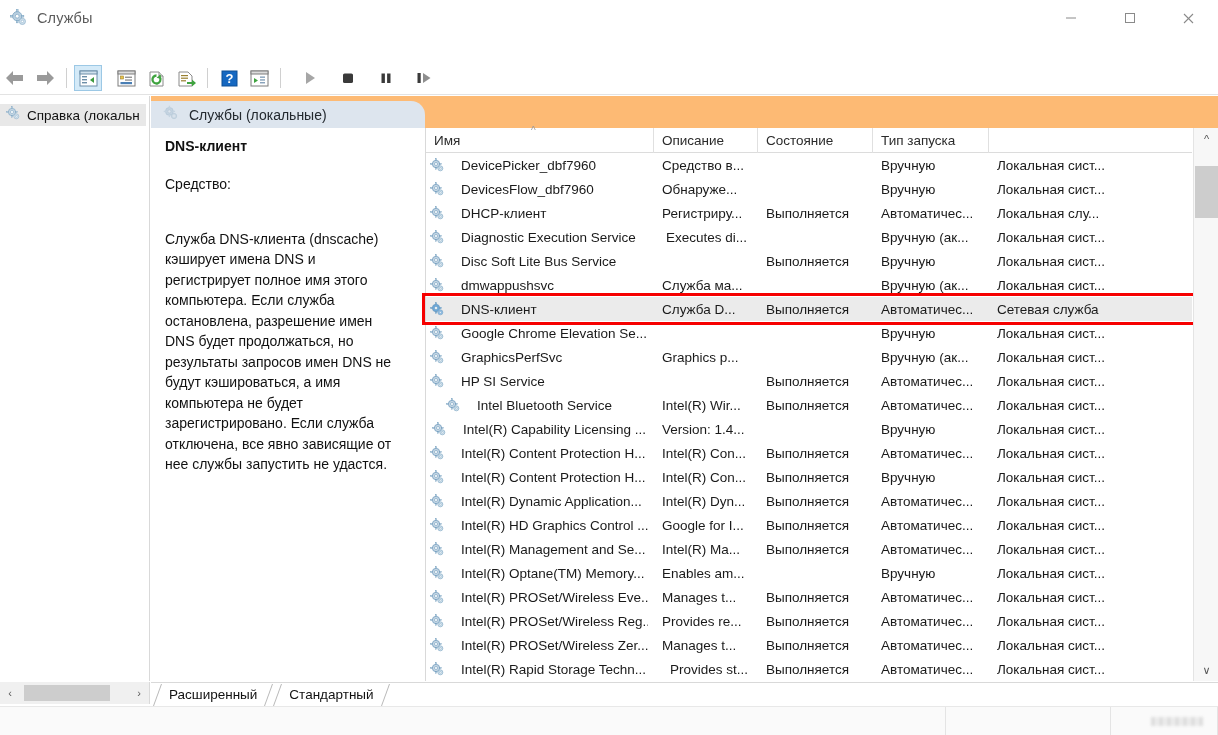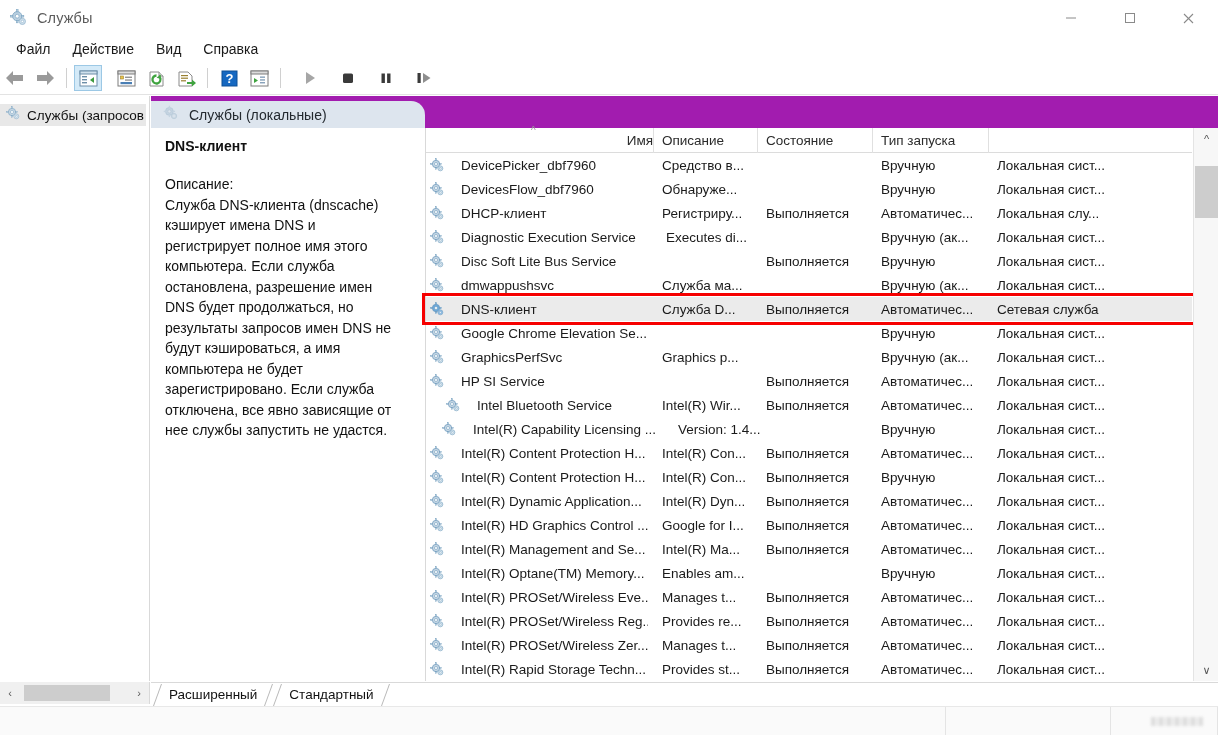--- a/index.html
+++ b/index.html
@@ -93,21 +93,21 @@
     color: #5a5a5a; font-size: 11px;
   }
   .hscroll-track { flex: 1; height: 22px; position: relative; background: #f0f0f0; }
   .hscroll-thumb {
     position: absolute; left: 4px; top: 3px; width: 86px; height: 16px; background: #cdcdcd;
   }
 
   
   .content {
     position: absolute; left: 151px; top: 96px; width: 1067px; height: 585px;
-    background: #a21caf;
+    background: #fdba74;
   }
   .panel-header {
     position: absolute; left: 0; top: 5px; width: 274px; height: 27px;
     background: #dde5ee;
     border-top-right-radius: 14px;
     display: flex; align-items: center;
   }
   .panel-header .ph-icon { margin-left: 12px; opacity: .5; }
   .panel-header .ph-text {
     margin-left: 10px; font-size: 14px; color: #23292f;
@@ -117,21 +117,21 @@
   .desc-pane {
     position: absolute; left: 0; top: 32px; width: 274px; height: 553px;
     background: #ffffff;
     padding: 10px 14px 0 14px;
   }
   .desc-title {
     font-size: 14px; font-weight: bold; color: #111; margin-bottom: 20px;
   }
   .desc-label { font-size: 14px; color: #111; line-height: 20.5px; }
   .desc-body {
-    font-size: 14px; color: #111; line-height: 20.5px; white-space: pre-line;
+    font-size: 14px; color: #111; line-height: 20.5px; white-space: pre-line; margin-top: 34px;
   }
 
   .vsplit {
     position: absolute; left: 274px; top: 32px; width: 1px; height: 553px;
     background: #d9d9d9;
   }
 
   
   .listview {
     position: absolute; left: 275px; top: 32px; width: 792px; height: 553px;
@@ -260,26 +260,20 @@
       </div>
       <div class="win-btn">
         <svg width="13" height="13" viewBox="0 0 13 13">
           <line x1="2" y1="2" x2="11" y2="11" stroke="#8a8a8a" stroke-width="1.1"></line>
           <line x1="11" y1="2" x2="2" y2="11" stroke="#8a8a8a" stroke-width="1.1"></line>
         </svg>
       </div>
     </div>
   </div>
 
-  <div class="menubar">
-    <div class="menu-item">Файл</div>
-    <div class="menu-item">Действие</div>
-    <div class="menu-item">Вид</div>
-    <div class="menu-item">Справка</div>
-  </div>
 
   <div class="toolbar">
     <div class="tb-btn">
       <svg width="22" height="18" viewBox="0 0 22 18">
         <path d="M9 2 L2 9 L9 16 L9 12 L19 12 L19 6 L9 6 Z" fill="#9a9a9a"></path>
       </svg>
     </div>
     <div class="tb-btn">
       <svg width="22" height="18" viewBox="0 0 22 18">
         <path d="M13 2 L20 9 L13 16 L13 12 L3 12 L3 6 L13 6 Z" fill="#9a9a9a"></path>
@@ -377,21 +371,21 @@
           <circle cx="7.2" cy="7.2" r="4.4" fill="#c4d6e4" stroke="#7fa7c4" stroke-width="0.8"></circle>
           <circle cx="7.2" cy="7.2" r="1.8" fill="#ffffff" stroke="#7fa7c4" stroke-width="0.7"></circle>
           <rect x="6.4" y="0.8" width="1.6" height="2" fill="#c4d6e4" stroke="#7fa7c4" stroke-width="0.5"></rect>
           <rect x="6.4" y="11.6" width="1.6" height="2" fill="#c4d6e4" stroke="#7fa7c4" stroke-width="0.5"></rect>
           <rect x="0.8" y="6.4" width="2" height="1.6" fill="#c4d6e4" stroke="#7fa7c4" stroke-width="0.5"></rect>
           <rect x="11.6" y="6.4" width="2" height="1.6" fill="#c4d6e4" stroke="#7fa7c4" stroke-width="0.5"></rect>
           <circle cx="12.4" cy="12.4" r="3" fill="#d5e3ed" stroke="#8fb2cc" stroke-width="0.7"></circle>
           <circle cx="12.4" cy="12.4" r="1.1" fill="#ffffff" stroke="#8fb2cc" stroke-width="0.6"></circle>
         </svg>
       </span>
-      <span class="label">Службы (запросов</span>
+      <span class="label">Справка (локальн</span>
     </div>
   </div>
 
   <div class="hscroll">
     <div class="hscroll-arrow">‹</div>
     <div class="hscroll-track">
       <div class="hscroll-thumb"></div>
     </div>
     <div class="hscroll-arrow">›</div>
   </div>
@@ -409,40 +403,40 @@
           <rect x="11.6" y="6.4" width="2" height="1.6" fill="#aec4d6"></rect>
           <circle cx="12.4" cy="12.4" r="3" fill="#bed0de" stroke="#8aa8bf" stroke-width="0.7"></circle>
           <circle cx="12.4" cy="12.4" r="1.1" fill="#dde5ee"></circle>
         </svg>
       </span>
       <span class="ph-text">Службы (локальные)</span>
     </div>
 
     <div class="desc-pane">
       <div class="desc-title">DNS-клиент</div>
-      <div class="desc-label">Описание:</div>
+      <div class="desc-label">Средство:</div>
       <div class="desc-body">Служба DNS-клиента (dnscache)
 кэширует имена DNS и
 регистрирует полное имя этого
 компьютера. Если служба
 остановлена, разрешение имен
 DNS будет продолжаться, но
 результаты запросов имен DNS не
 будут кэшироваться, а имя
 компьютера не будет
 зарегистрировано. Если служба
 отключена, все явно зависящие от
 нее службы запустить не удастся.</div>
     </div>
 
     <div class="vsplit"></div>
 
     <div class="listview">
       <div class="lv-header">
-        <div class="lv-th" style="left:0;width:228px;justify-content:flex-end;">
+        <div class="lv-th" style="left:0;width:228px;">
           <span>Имя</span>
           <span class="sort-caret">^</span>
         </div>
         <div class="lv-th" style="left:228px;width:104px;">Описание</div>
         <div class="lv-th" style="left:332px;width:115px;">Состояние</div>
         <div class="lv-th" style="left:447px;width:116px;">Тип запуска</div>
       </div>
 
       <div class="lv-rows" id="rows">
           <div class="lv-row">
@@ -670,36 +664,36 @@
                 </svg>
               </span>
               <span class="nm">Intel Bluetooth Service</span>
             </div>
             <div class="cell" style="left: 236px; width: 94px;">Intel(R) Wir...</div>
             <div class="cell" style="left: 340px; width: 105px;">Выполняется</div>
             <div class="cell" style="left: 455px; width: 106px;">Автоматичес...</div>
             <div class="cell" style="left: 571px; width: 193px;">Локальная сист...</div>
           </div>
           <div class="lv-row">
-            <div class="cell cell-name" style="left: 16px; width: 218px;">
+            <div class="cell cell-name" style="left: 6px; width: 218px;">
               <span style="display: inline-flex;">
                 <svg width="15" height="15" viewBox="0 0 18 18">
                   <circle cx="7.2" cy="7.2" r="4.4" fill="#c4d6e4" stroke="#6f9bbd" stroke-width="0.9"></circle>
                   <circle cx="7.2" cy="7.2" r="1.8" fill="#ffffff" stroke="#6f9bbd" stroke-width="0.7"></circle>
                   <rect x="6.4" y="0.8" width="1.6" height="2" fill="#c4d6e4" stroke="#6f9bbd" stroke-width="0.5"></rect>
                   <rect x="6.4" y="11.6" width="1.6" height="2" fill="#c4d6e4" stroke="#6f9bbd" stroke-width="0.5"></rect>
                   <rect x="0.8" y="6.4" width="2" height="1.6" fill="#c4d6e4" stroke="#6f9bbd" stroke-width="0.5"></rect>
                   <rect x="11.6" y="6.4" width="2" height="1.6" fill="#c4d6e4" stroke="#6f9bbd" stroke-width="0.5"></rect>
                   <circle cx="12.4" cy="12.4" r="3" fill="#d5e3ed" stroke="#7fa7c4" stroke-width="0.8"></circle>
                   <circle cx="12.4" cy="12.4" r="1.1" fill="#ffffff" stroke="#7fa7c4" stroke-width="0.6"></circle>
                 </svg>
               </span>
               <span class="nm">Intel(R) Capability Licensing ...</span>
             </div>
-            <div class="cell" style="left: 252px; width: 94px;">Version: 1.4...</div>
+            <div class="cell" style="left: 236px; width: 94px;">Version: 1.4...</div>
             <div class="cell" style="left: 340px; width: 105px;"></div>
             <div class="cell" style="left: 455px; width: 106px;">Вручную</div>
             <div class="cell" style="left: 571px; width: 193px;">Локальная сист...</div>
           </div>
           <div class="lv-row">
             <div class="cell cell-name" style="left: 4px; width: 218px;">
               <span style="display: inline-flex;">
                 <svg width="15" height="15" viewBox="0 0 18 18">
                   <circle cx="7.2" cy="7.2" r="4.4" fill="#c4d6e4" stroke="#6f9bbd" stroke-width="0.9"></circle>
                   <circle cx="7.2" cy="7.2" r="1.8" fill="#ffffff" stroke="#6f9bbd" stroke-width="0.7"></circle>
@@ -895,21 +889,21 @@
                   <rect x="6.4" y="0.8" width="1.6" height="2" fill="#c4d6e4" stroke="#6f9bbd" stroke-width="0.5"></rect>
                   <rect x="6.4" y="11.6" width="1.6" height="2" fill="#c4d6e4" stroke="#6f9bbd" stroke-width="0.5"></rect>
                   <rect x="0.8" y="6.4" width="2" height="1.6" fill="#c4d6e4" stroke="#6f9bbd" stroke-width="0.5"></rect>
                   <rect x="11.6" y="6.4" width="2" height="1.6" fill="#c4d6e4" stroke="#6f9bbd" stroke-width="0.5"></rect>
                   <circle cx="12.4" cy="12.4" r="3" fill="#d5e3ed" stroke="#7fa7c4" stroke-width="0.8"></circle>
                   <circle cx="12.4" cy="12.4" r="1.1" fill="#ffffff" stroke="#7fa7c4" stroke-width="0.6"></circle>
                 </svg>
               </span>
               <span class="nm">Intel(R) Rapid Storage Techn...</span>
             </div>
-            <div class="cell" style="left: 236px; width: 94px;">Provides st...</div>
+            <div class="cell" style="left: 236px; width: 94px; text-align: center;">Provides st...</div>
             <div class="cell" style="left: 340px; width: 105px;">Выполняется</div>
             <div class="cell" style="left: 455px; width: 106px;">Автоматичес...</div>
             <div class="cell" style="left: 571px; width: 193px;">Локальная сист...</div>
           </div>
         </div>
 
       <div class="red-box" id="redbox" style="left: -4px; top: 165px; width: 842px; height: 32px; border-color: rgb(246, 0, 0);"></div>
     </div>
 
     <div class="vscroll">

